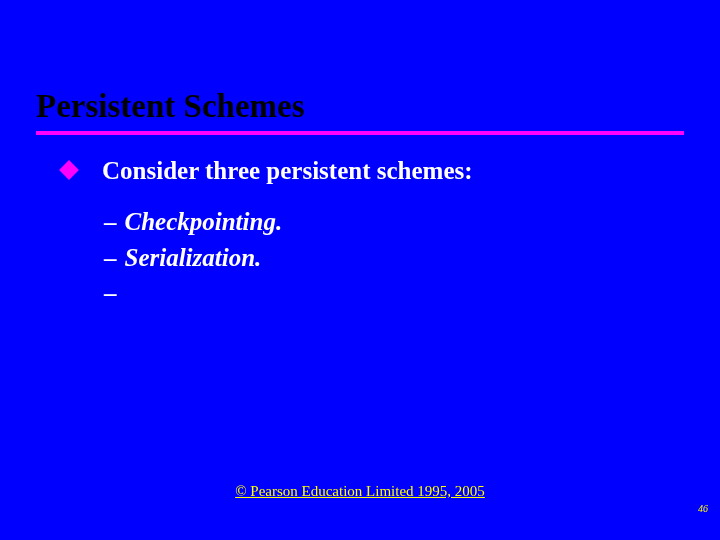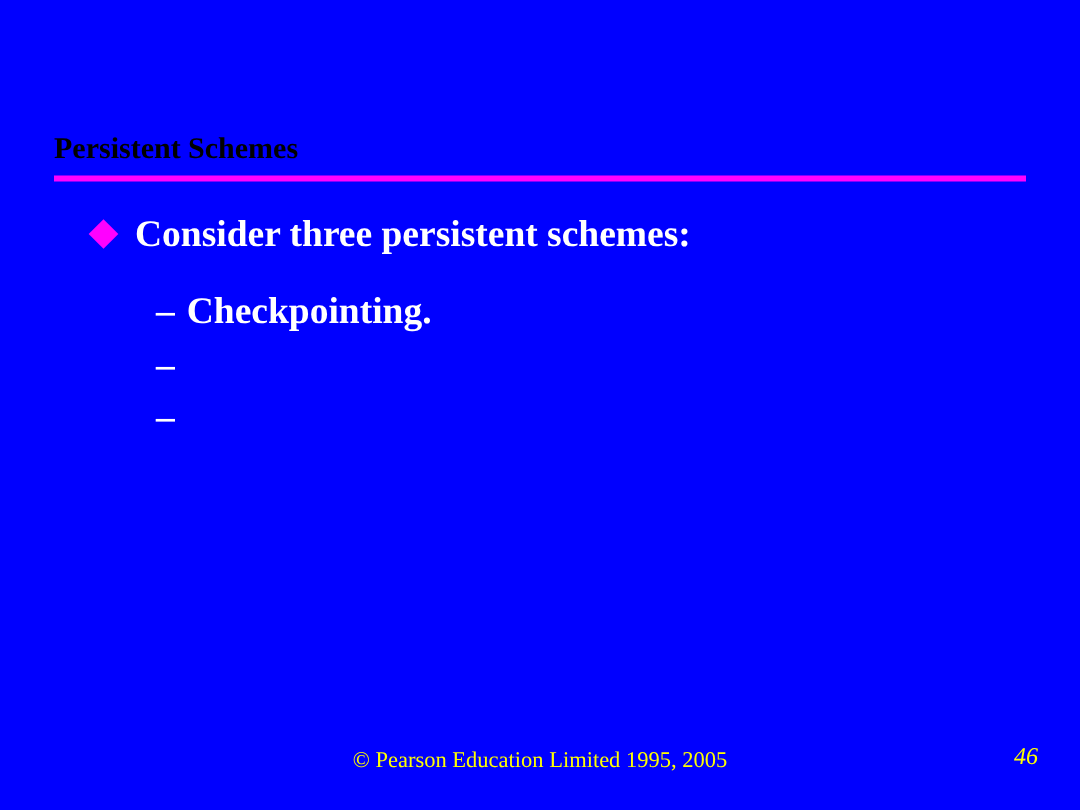--- a/index.html
+++ b/index.html
@@ -9,21 +9,21 @@
     font-family: "Times New Roman", Times, serif;
     color: #ffffff;
     position: relative;
     overflow: hidden;
   }
   .title-area {
     padding: 88px 0 0 36px;
   }
   .title {
     color: #000000;
-    font-size: 20px;
+    font-size: 33px;
     font-weight: bold;
   }
   .underline {
     margin-top: 6px;
     height: 4px;
     background: #ff00ff;
     width: 648px;
     margin-left: 36px;
   }
   .content {
@@ -40,55 +40,58 @@
     background: #ff00ff;
     transform: rotate(45deg);
     flex-shrink: 0;
     margin-top: 8px;
     margin-right: 14px;
   }
   .bullet-text {
     font-size: 25px;
     font-weight: bold;
     line-height: 1.25;
+    margin-left: 12px;
   }
   .sublist {
     padding: 6px 0 18px 42px;
   }
   .sub-row {
     display: flex;
     align-items: flex-start;
     margin-bottom: 4px;
   }
   .dash {
     font-size: 25px;
     font-weight: bold;
     margin-right: 8px;
     line-height: 1.25;
   }
   .sub-text {
     font-size: 25px;
     font-weight: bold;
     line-height: 1.25;
+    font-style: italic;
   }
   .footer {
     position: absolute;
-    bottom: 24px;
+    bottom: 40px;
     left: 0;
     width: 100%;
     text-align: center;
     color: #ffff00;
     font-size: 15px;
+    text-decoration: underline;
   }
   .page-num {
     position: absolute;
     bottom: 26px;
-    right: 28px;
+    right: 12px;
     color: #ffff00;
-    font-size: 16px;
+    font-size: 10px;
     font-style: italic;
   }
 </style>
 </head>
 <body>
 
 <div class="title-area">
   <div class="title">Persistent Schemes</div>
 </div>
 <div class="underline"></div>
@@ -100,20 +103,21 @@
     <div class="bullet-text">Consider three persistent schemes:</div>
   </div>
 
   <div class="sublist">
     <div class="sub-row">
       <div class="dash">–</div>
       <div class="sub-text">Checkpointing.</div>
     </div>
     <div class="sub-row">
       <div class="dash">–</div>
+      <div class="sub-text">Serialization.</div>
     </div>
     <div class="sub-row">
       <div class="dash">–</div>
     </div>
   </div>
 
 
 </div>
 
 <div class="footer">© Pearson Education Limited 1995, 2005</div>

